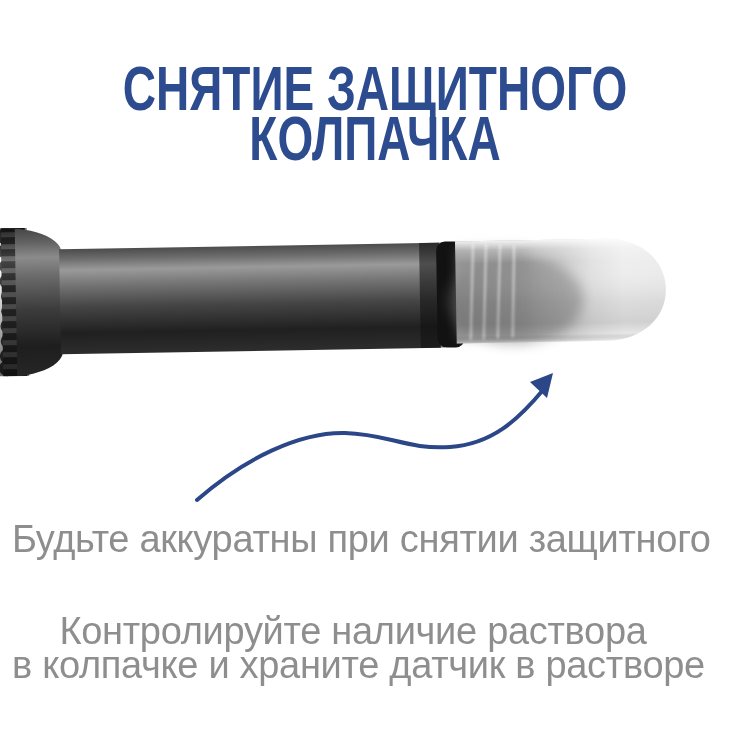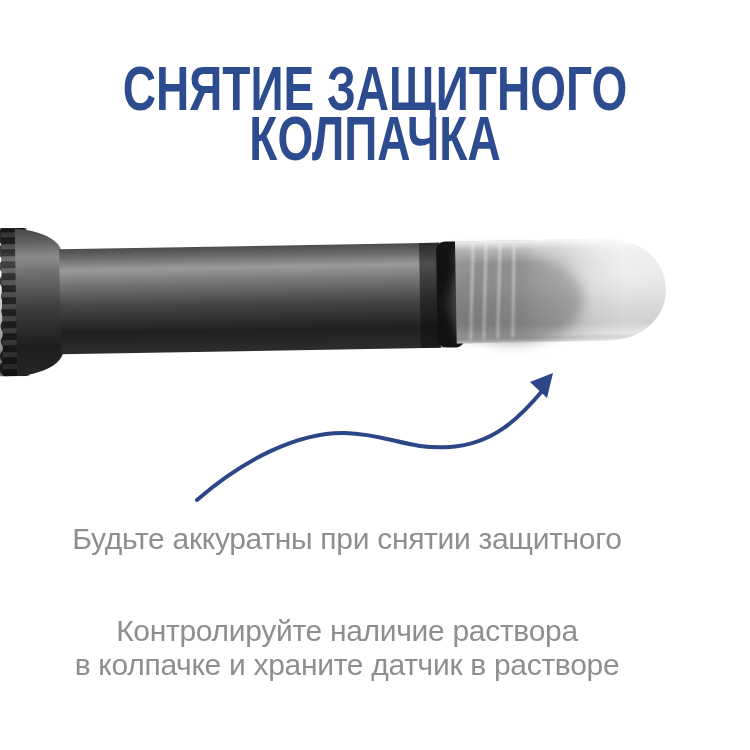--- a/index.html
+++ b/index.html
@@ -12,22 +12,22 @@
     position:absolute; top:63px; left:0; width:750px;
     text-align:center; color:#2d4c90; font-weight:bold;
   }
   .title .tline {
     display:block; font-size:63px; line-height:50px; letter-spacing:0;
     transform:scaleX(0.73); transform-origin:50% 50%; white-space:nowrap;
   }
   .figure-svg { position:absolute; left:0; top:195px; }
   .arrow-svg  { position:absolute; left:175px; top:358px; }
   .note {
-    position:absolute; left:6px; width:682px; text-align:center;
-    color:#8e8e8e; font-size:30px; line-height:34px; letter-spacing:-0.3px;
+    position:absolute; left:12px; width:682px; text-align:center;
+    color:#8e8e8e; font-size:38px; line-height:34px; letter-spacing:-0.3px;
   }
   .note .nline { display:block; white-space:nowrap; }
   .note-1 { top:522px; }
   .note-2 { top:614px; }
 </style>
 </head>
 <body>
 
 <div class="canvas">
 

